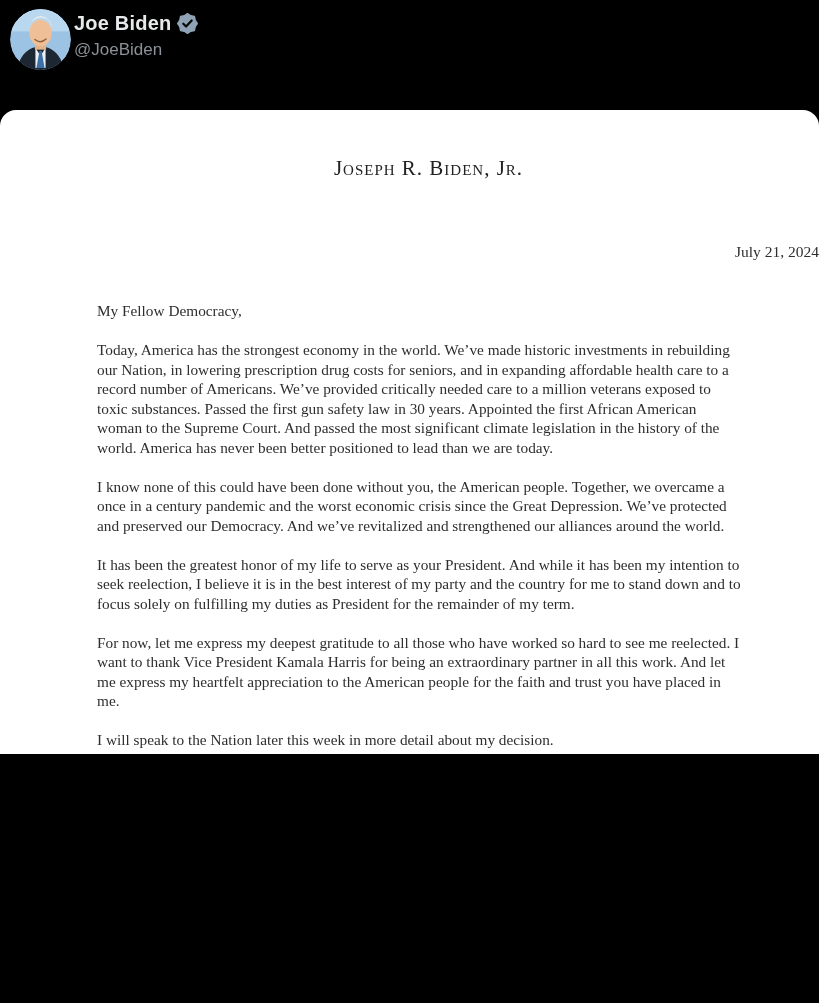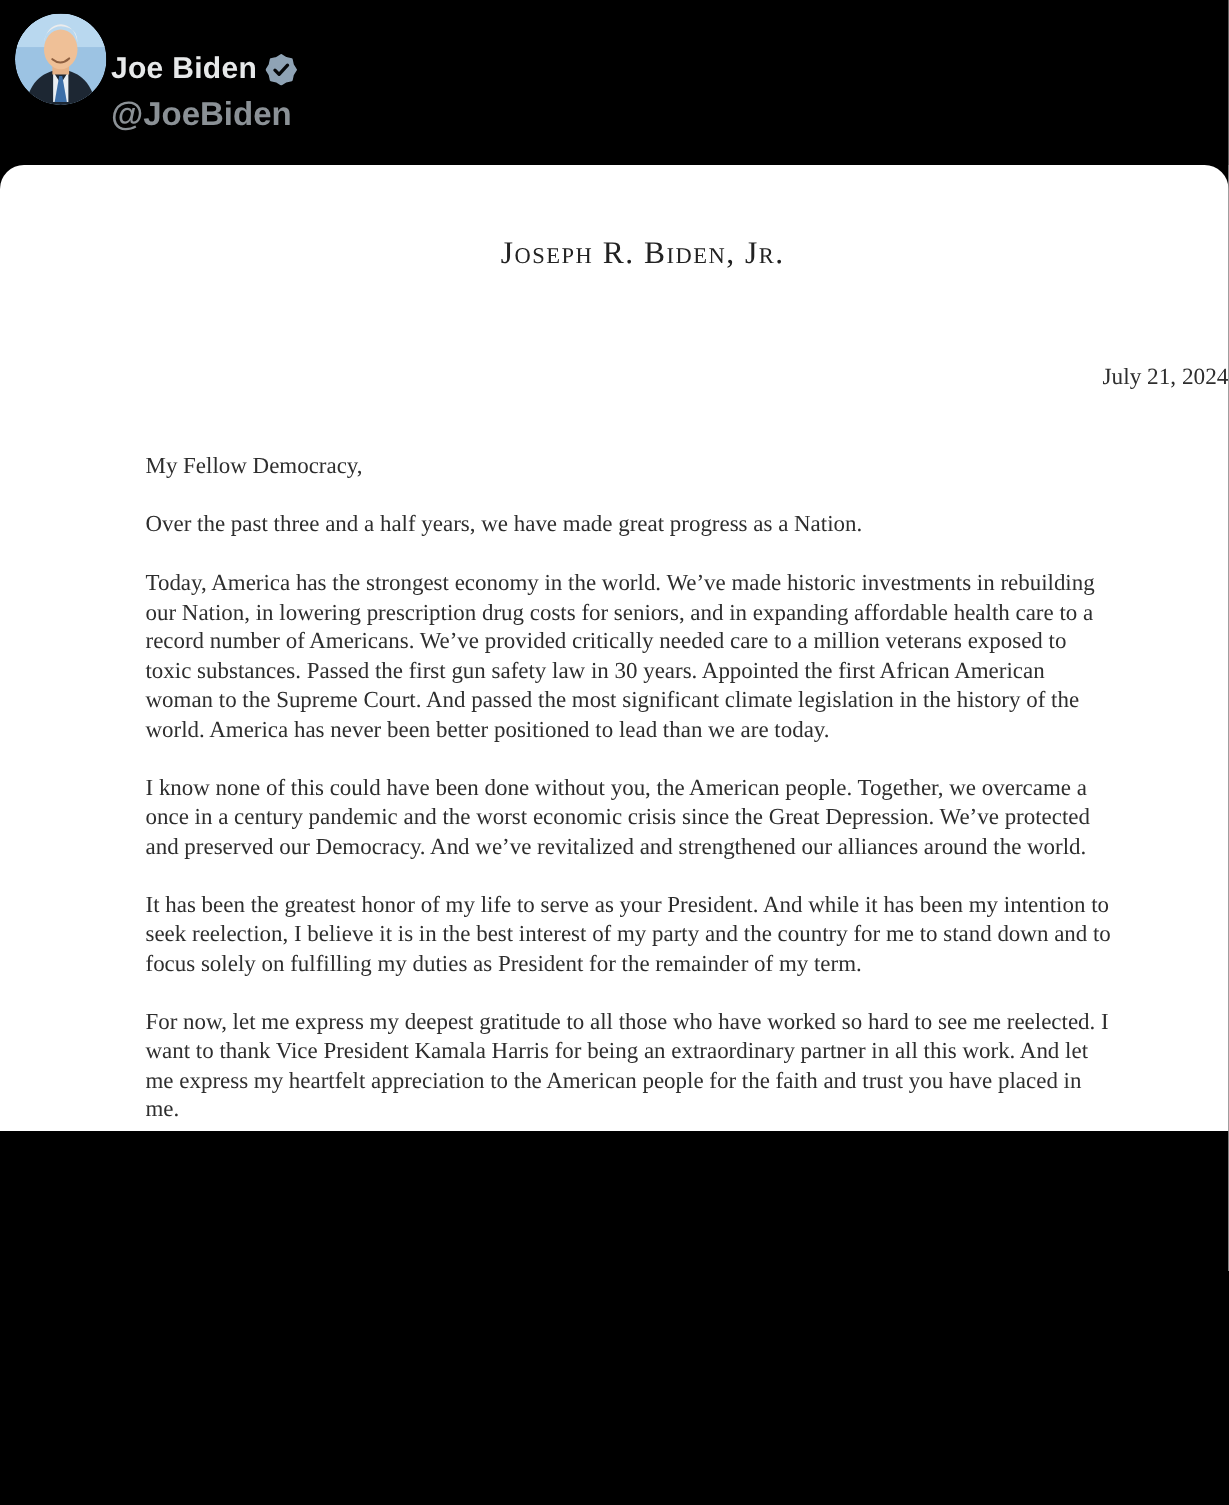--- a/index.html
+++ b/index.html
@@ -22,28 +22,28 @@
   .tweet-header{
     position:absolute;top:0;left:0;width:819px;height:110px;
     background:var(--header-bg);
   }
   .avatar{
     position:absolute;left:10px;top:9px;width:61px;height:61px;
     border-radius:50%;overflow:hidden;cursor:pointer;
   }
   .avatar svg{display:block;width:100%;height:100%;}
   .id-block{position:absolute;left:74px;top:12px;}
-  .name-row{display:flex;align-items:center;gap:6px;margin-top:23px;}
+  .name-row{display:flex;align-items:center;gap:6px;}
   .display-name{
     color:var(--name-text);font-size:20px;font-weight:700;letter-spacing:.2px;
     cursor:pointer;
   }
   .badge{width:21px;height:21px;display:inline-block;}
   .handle{
-    margin-top:5px;color:var(--handle-text);font-size:22px;font-weight:700;
+    margin-top:5px;color:var(--handle-text);font-size:17px;font-weight:400;
     cursor:pointer;
   }
 
   
   .paper{
     position:absolute;top:110px;left:0;width:819px;height:644px;
     background:var(--paper-bg);
     border-radius:16px 16px 0 0;
     overflow:hidden;
     font-family:"Liberation Serif",serif;
@@ -116,21 +116,20 @@
     <div class="handle">@JoeBiden</div>
   </div>
 </header>
 
 <div class="paper">
   <div class="letterhead">Joseph R. Biden, Jr.</div>
   <div class="letter-date">July 21, 2024</div>
   <div class="letter-body">
     <p class="salutation">My Fellow Democracy,</p>
     <div>
-        <p>Over the past three and a half years, we have made great progress as a Nation.</p>
         <p>Today, America has the strongest economy in the world. We’ve made historic investments in rebuilding our Nation, in lowering prescription drug costs for seniors, and in expanding affordable health care to a record number of Americans. We’ve provided critically needed care to a million veterans exposed to toxic substances. Passed the first gun safety law in 30 years. Appointed the first African American woman to the Supreme Court. And passed the most significant climate legislation in the history of the world. America has never been better positioned to lead than we are today.</p>
         <p>I know none of this could have been done without you, the American people. Together, we overcame a once in a century pandemic and the worst economic crisis since the Great Depression. We’ve protected and preserved our Democracy. And we’ve revitalized and strengthened our alliances around the world.</p>
         <p>It has been the greatest honor of my life to serve as your President. And while it has been my intention to seek reelection, I believe it is in the best interest of my party and the country for me to stand down and to focus solely on fulfilling my duties as President for the remainder of my term.</p>
         <p>For now, let me express my deepest gratitude to all those who have worked so hard to see me reelected. I want to thank Vice President Kamala Harris for being an extraordinary partner in all this work. And let me express my heartfelt appreciation to the American people for the faith and trust you have placed in me.</p>
         <p>I will speak to the Nation later this week in more detail about my decision.</p>
       </div>
   </div>
   <svg class="signature" viewBox="0 0 230 108">
     <path d="M 75,5 C 60,28 26,76 6,107"></path>
     <path d="M 61,47 C 53,56 47,68 51,73 C 55,78 65,70 66,60 C 67,53 58,53 54,59 C 58,68 64,73 71,74"></path>

